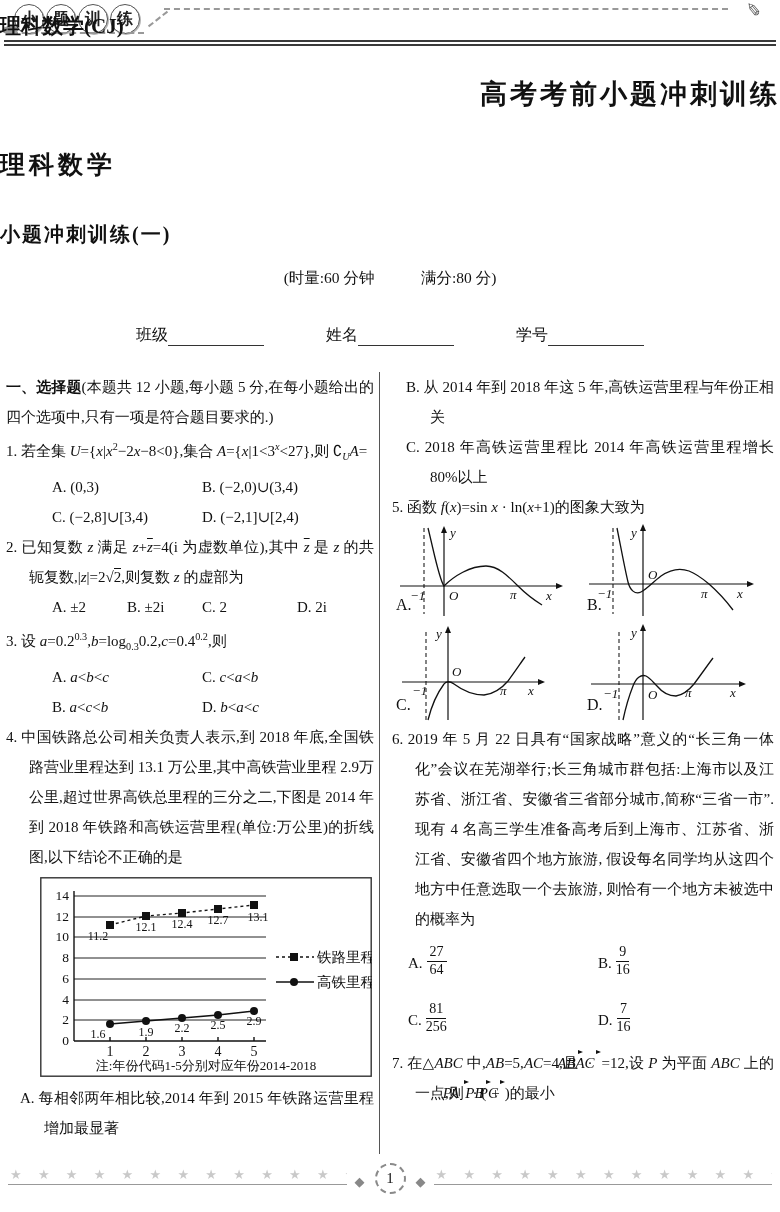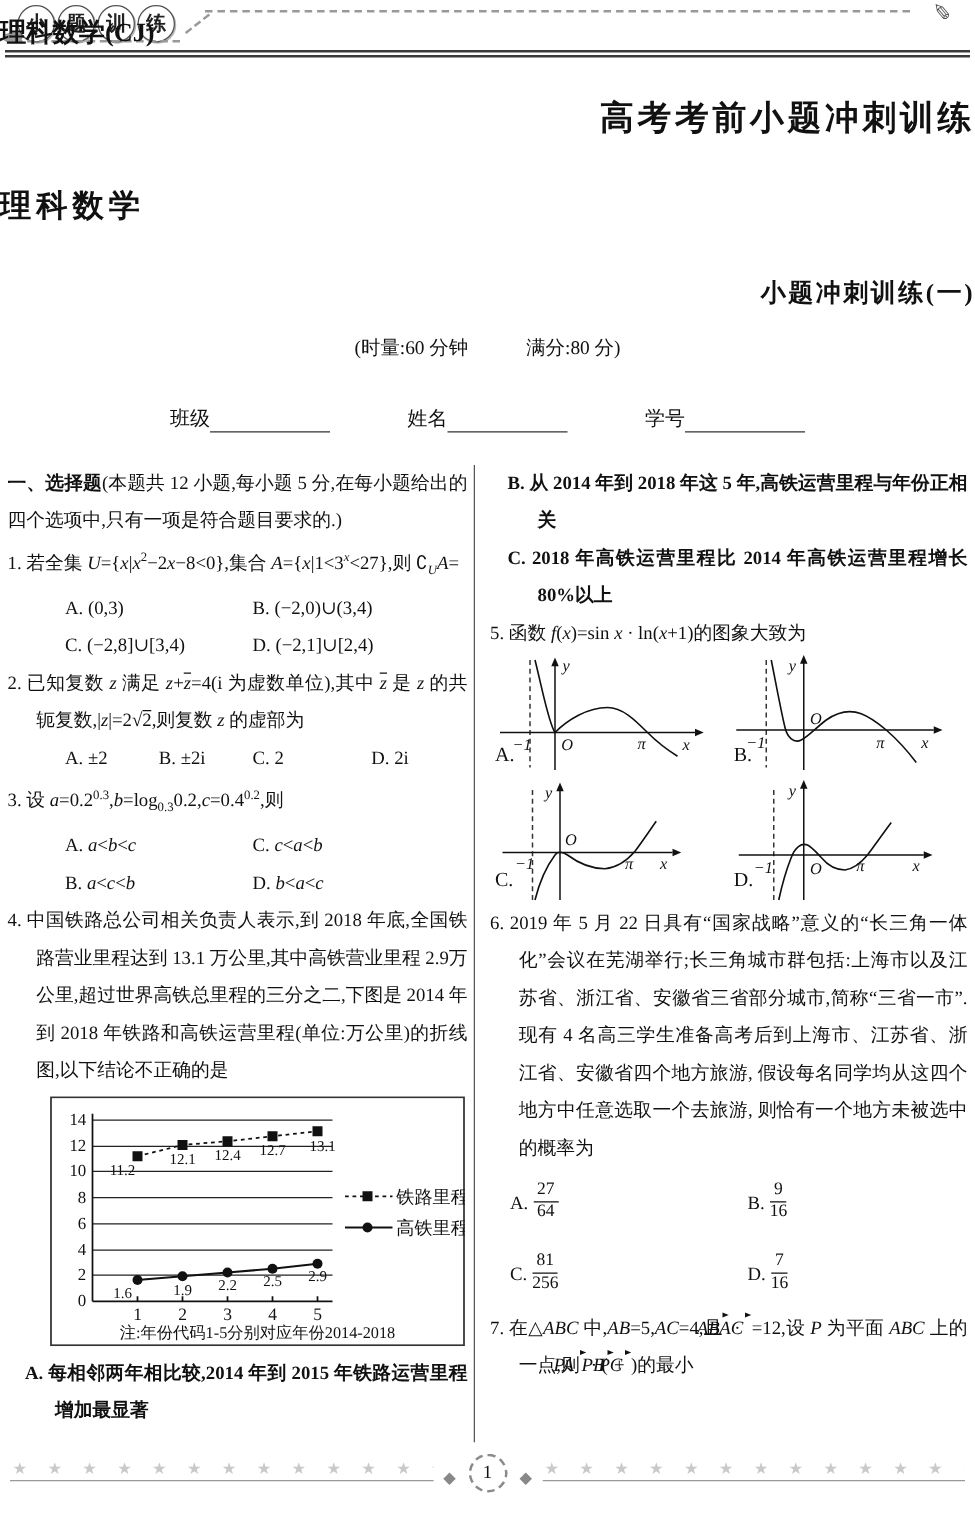--- a/index.html
+++ b/index.html
@@ -14,33 +14,33 @@
   .doodle{position:absolute;left:2px;top:26px;width:16px;height:8px;background:#9a9a9a;border-radius:60% 40% 50% 50%;}
   .dash-under-logo{position:absolute;left:12px;top:32px;width:132px;border-top:2px dashed #999;}
   .dash-slash{position:absolute;left:146px;top:18px;width:24px;border-top:2px dashed #999;transform:rotate(-38deg);}
   .dash-top{position:absolute;left:164px;right:52px;top:8px;border-top:2px dashed #999;}
   .pencil{position:absolute;right:20px;top:-2px;font-size:18px;color:#555;transform:rotate(95deg) scaleX(-1);}
   .doc-title{position:absolute;left:0;right:0;top:12px;text-align:left;font-weight:bold;font-size:21px;}
   .double-rule{margin:0 4px;height:2px;border-top:2.2px solid #3a3a3a;border-bottom:2.2px solid #3a3a3a;}
   
   .t-main{text-align:right;font-size:27px;font-weight:bold;letter-spacing:3px;margin-top:30px;}
   .t-subject{text-align:left;font-size:25px;font-weight:bold;letter-spacing:4px;margin-top:36px;}
-  .t-section{text-align:right;font-size:20px;font-weight:bold;letter-spacing:2px;margin-top:40px;}
+  .t-section{text-align:left;font-size:20px;font-weight:bold;letter-spacing:2px;margin-top:40px;}
   .t-meta{text-align:center;font-size:15.5px;margin-top:20px;}
   
   .student{display:flex;justify-content:center;gap:62px;margin-top:36px;font-size:16px;}
   .sfield{display:flex;align-items:flex-end;}
   .blank{display:inline-block;width:96px;border-bottom:1.2px solid #333;height:18px;}
   
   .cols{display:flex;margin-top:26px;padding:0 6px;height:782px;overflow:hidden;}
   .col-left{width:374px;border-right:1.2px solid #555;padding-right:5px;box-sizing:border-box;}
   .col-right{flex:1;padding-left:12px;}
   .para{margin:0;line-height:30px;text-align:justify;}
   .q{padding-left:23px;text-indent:-23px;}
-  .optp{padding-left:38px;text-indent:-24px;font-weight:bold;}
+  .optp{padding-left:38px;text-indent:-24px;}
   .bold{font-weight:bold;}
   i{font-style:italic;font-family:"Liberation Serif","DejaVu Serif",serif;}
   sup,sub{font-size:0.68em;}
   .conj{font-style:italic;text-decoration:overline;}
   .rad{border-top:1.1px solid #111;}
   .opts{line-height:30px;}
   .grid2{display:grid;grid-template-columns:150px 1fr;padding-left:46px;}
   .grid4{display:grid;grid-template-columns:75px 75px 95px auto;padding-left:46px;}
   .gridfr{display:grid;grid-template-columns:190px 1fr;padding-left:16px;align-items:center;}
   .gridfr .opt{height:57px;display:flex;align-items:center;}

